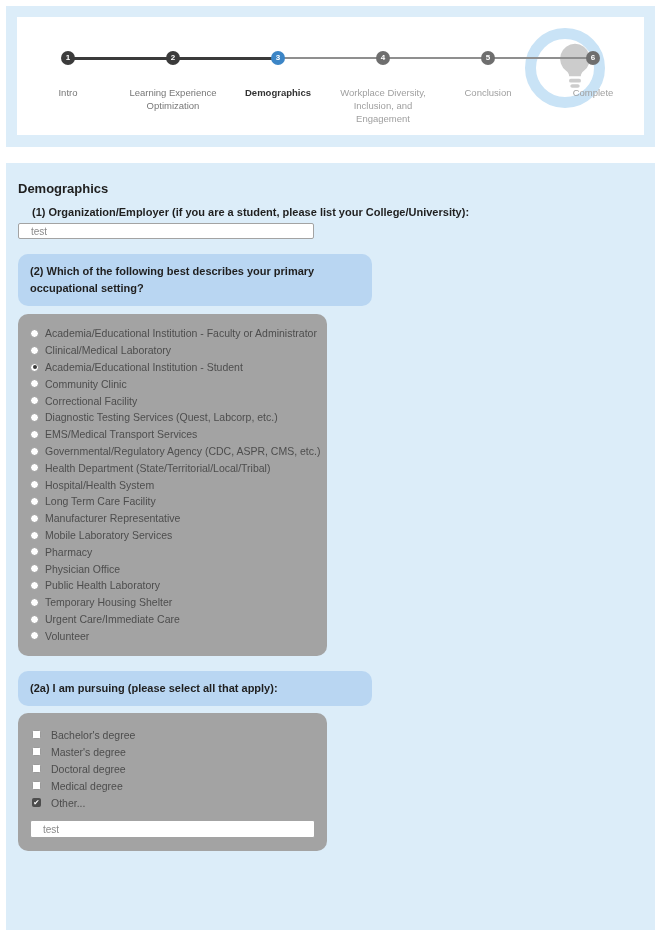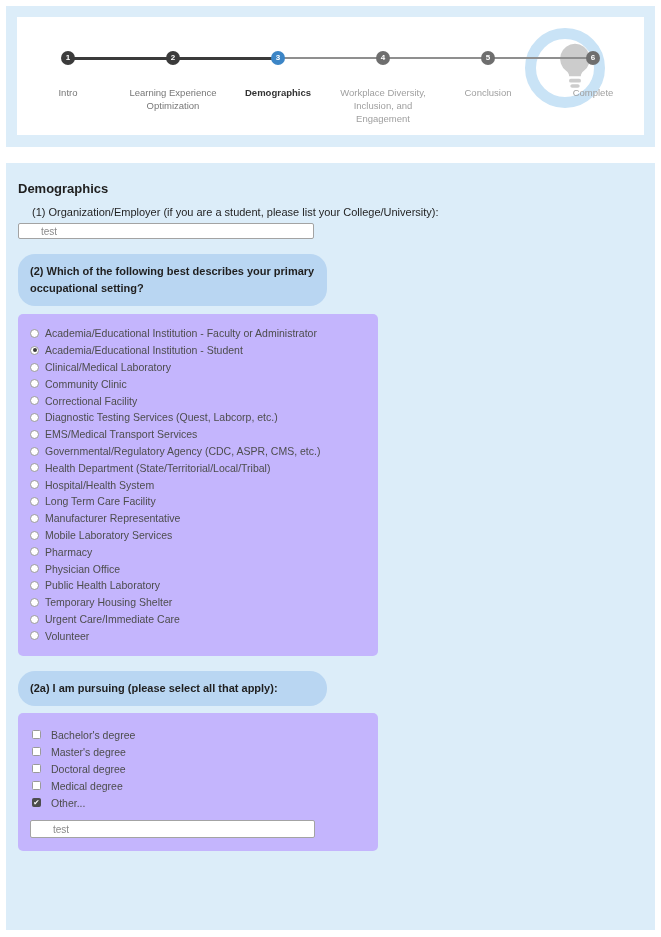--- a/index.html
+++ b/index.html
@@ -43,29 +43,29 @@
   .step--future .step-circle{background:var(--step-future);}
   .step-label{margin-top:22px;font-size:9.5px;line-height:1.35;}
   .step--done .step-label{color:#777777;}
   .step--active .step-label{color:#333333;font-weight:bold;}
   .step--future .step-label{color:#a0a0a0;}
 
   
   .main-panel{position:absolute;left:6px;top:163px;width:649px;height:767px;
     background:var(--panel-blue);padding:18px 0 0 12px;}
   .page-title{font-size:13px;font-weight:bold;color:var(--text-dark);}
-  .q1-label{margin-top:10px;font-size:11px;font-weight:normal;color:var(--text-dark);padding-left:14px;}
+  .q1-label{margin-top:10px;font-size:11px;font-weight:bold;color:var(--text-dark);padding-left:14px;}
   .text-input{display:block;margin-top:5px;width:296px;height:16px;
     border:1px solid var(--input-border);border-radius:2px;background:#fff;
-    padding:0 22px;font-family:"Liberation Sans",sans-serif;
+    padding:0 12px;font-family:"Liberation Sans",sans-serif;
     font-size:10px;color:var(--input-text);outline:none;}
-  .q-header{margin-top:15px;width:309px;background:var(--header-blue);
-    border-radius:17px;padding:9px 12px;font-size:11px;font-weight:bold;
+  .q-header{margin-top:15px;width:354px;background:var(--header-blue);
+    border-radius:10px;padding:9px 12px;font-size:11px;font-weight:bold;
     line-height:1.55;color:var(--text-dark);}
-  .q-card{margin-top:8px;width:360px;background:#c4b5fd;border-radius:5px;
+  .q-card{margin-top:8px;width:309px;background:#a3a3a3;border-radius:10px;
     padding:11px 10px 12px 12px;}
   .opt{display:flex;align-items:center;height:16.8px;cursor:pointer;}
   .radio{flex:0 0 auto;width:9px;height:9px;border:1px solid #9a9a9a;
     border-radius:50%;margin-right:6px;background:#fff;position:relative;}
   .radio.checked::after{content:"";position:absolute;left:1.5px;top:1.5px;
     width:4px;height:4px;border-radius:50%;background:#3b3b3b;}
   .opt-label{font-size:10.5px;color:var(--option-text);white-space:nowrap;}
   .q-card--checks{margin-top:7px;padding:13px 12px 13px 12px;}
   .chk-row{display:flex;align-items:center;height:17px;cursor:pointer;}
   .checkbox{flex:0 0 auto;width:9px;height:9px;border:1px solid #9a9a9a;
@@ -127,26 +127,26 @@
   <input class="text-input" type="text" value="test" style="">
 
   <div class="q-header">(2) Which of the following best describes your primary occupational setting?</div>
 
   <div class="q-card">
     <div class="opt">
       <span class="radio"></span>
       <span class="opt-label">Academia/Educational Institution - Faculty or Administrator</span>
     </div>
     <div class="opt">
+      <span class="radio"></span>
+      <span class="opt-label">Clinical/Medical Laboratory</span>
+    </div>
+    <div class="opt">
       <span class="radio checked"></span>
       <span class="opt-label">Academia/Educational Institution - Student</span>
-    </div>
-    <div class="opt">
-      <span class="radio"></span>
-      <span class="opt-label">Clinical/Medical Laboratory</span>
     </div>
     <div class="opt">
       <span class="radio"></span>
       <span class="opt-label">Community Clinic</span>
     </div>
     <div class="opt">
       <span class="radio"></span>
       <span class="opt-label">Correctional Facility</span>
     </div>
     <div class="opt">

